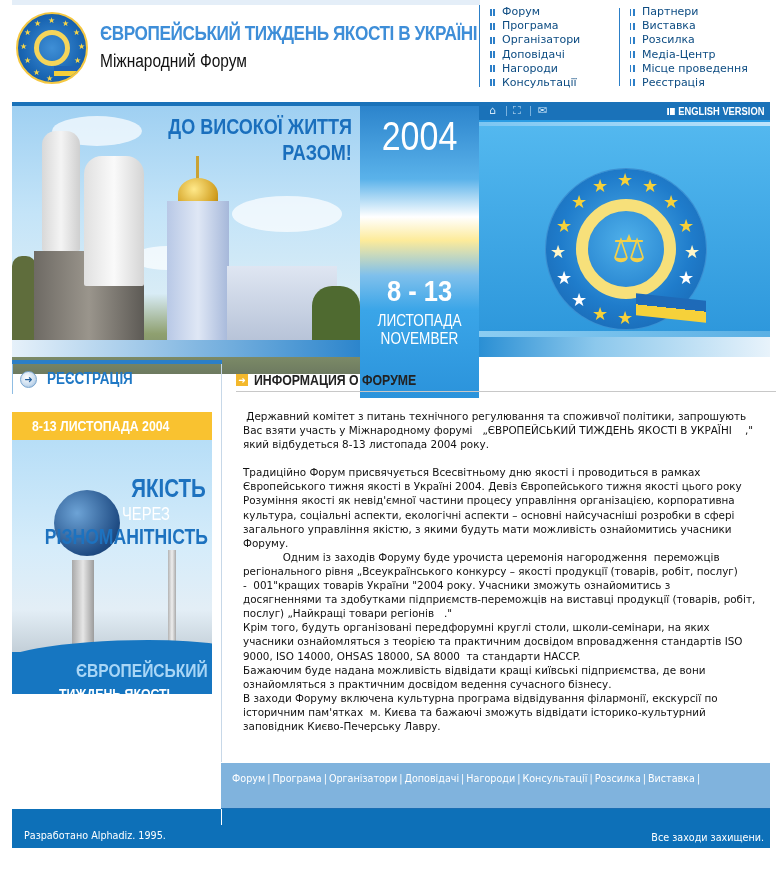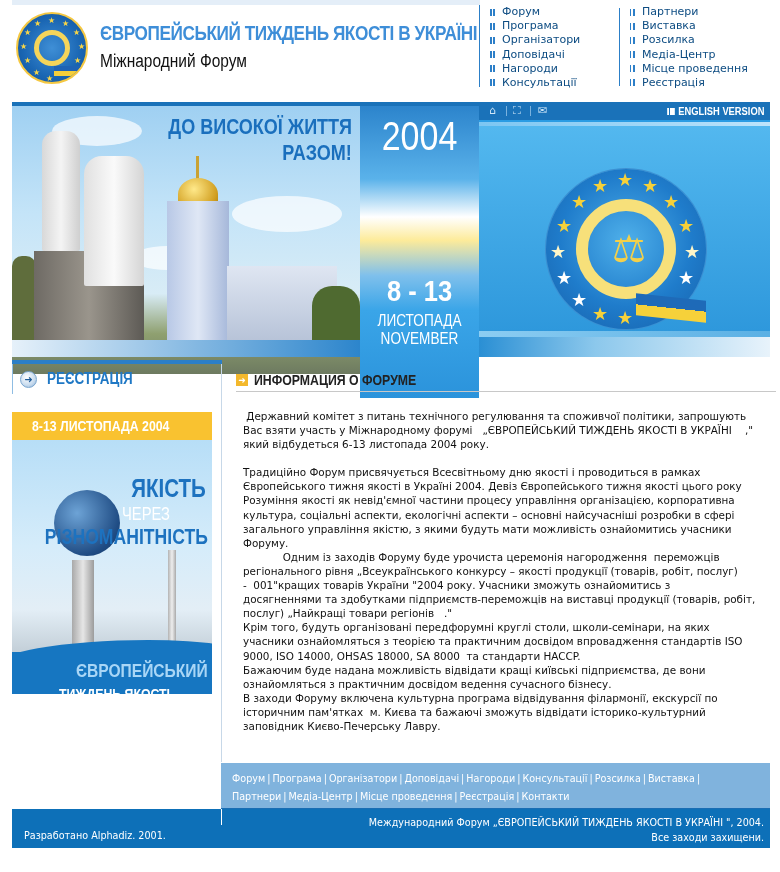--- a/index.html
+++ b/index.html
@@ -248,21 +248,21 @@
 </div>
 
 <div class="content-title">
   <span class="sq">➜</span>
   <span class="txt">ИНФОРМАЦИЯ О ФОРУМЕ</span>
 </div>
 <div class="content-rule"></div>
 <div class="article">
   <p> Державний комітет з питань технічного регулювання та споживчої політики, запрошують
 Вас взяти участь у Міжнародному форумі   „ЄВРОПЕЙСЬКИЙ ТИЖДЕНЬ ЯКОСТІ В УКРАЇНІ    ,"
-який відбудеться 6-13 листопада 2004 року.</p>
+який відбудеться 8-13 листопада 2004 року.</p>
   <div class="gap"></div>
   <p>Традиційно Форум присвячується Всесвітньому дню якості і проводиться в рамках
 Європейського тижня якості в Україні 2004. Девіз Європейського тижня якості цього року
 Розуміння якості як невід'ємної частини процесу управління організацією, корпоративна
 культура, соціальні аспекти, екологічні аспекти – основні найсучасніші розробки в сфері
 загального управління якістю, з якими будуть мати можливість ознайомитись учасники
 Форуму.
             Одним із заходів Форуму буде урочиста церемонія нагородження  переможців
 регіонального рівня „Всеукраїнського конкурсу – якості продукції (товарів, робіт, послуг)
 -  001"кращих товарів України "2004 року. Учасники зможуть ознайомитись з
@@ -275,24 +275,20 @@
 ознайомляться з практичним досвідом ведення сучасного бізнесу.
 В заходи Форуму включена культурна програма відвідування філармонії, екскурсії по
 історичним пам'ятках  м. Києва та бажаючі зможуть відвідати історико-культурний
 заповідник Києво-Печерську Лавру.</p>
 </div>
 
 <div class="footnav">
   <div class="line">
     <span class="lnk">Форум</span><span class="pipe">|</span><span class="lnk">Програма</span><span class="pipe">|</span><span class="lnk">Організатори</span><span class="pipe">|</span><span class="lnk">Доповідачі</span><span class="pipe">|</span><span class="lnk">Нагороди</span><span class="pipe">|</span><span class="lnk">Консультації</span><span class="pipe">|</span><span class="lnk">Розсилка</span><span class="pipe">|</span><span class="lnk">Виставка</span><span class="pipe">|</span>
   </div>
-  <div class="line">
-    <span class="lnk">Партнери</span><span class="pipe">|</span><span class="lnk">Медіа-Центр</span><span class="pipe">|</span><span class="lnk">Місце проведення</span><span class="pipe">|</span><span class="lnk">Реєстрація</span><span class="pipe">|</span><span class="lnk">Контакти</span>
-  </div>
 </div>
 <div class="footnav-rule"></div>
 
 <div class="footer">
   <div class="vline"></div>
-  <div class="dev">Разработано Alphadiz. 2001.</div>
-  <div class="copy1">Международний Форум „ЄВРОПЕЙСЬКИЙ ТИЖДЕНЬ ЯКОСТІ В УКРАЇНІ ", 2004.</div>
+  <div class="dev">Разработано Alphadiz. 1995.</div>
   <div class="copy2">Все заходи захищени.</div>
 </div>
 
 </body></html>

